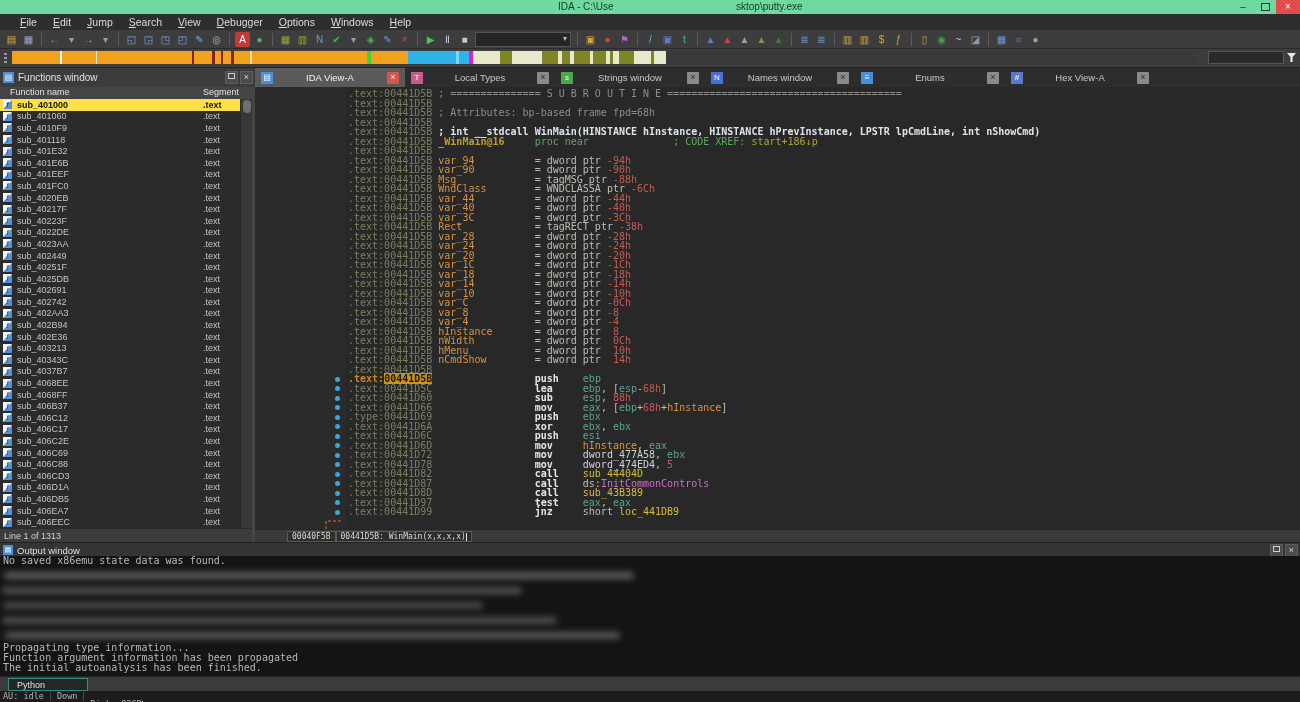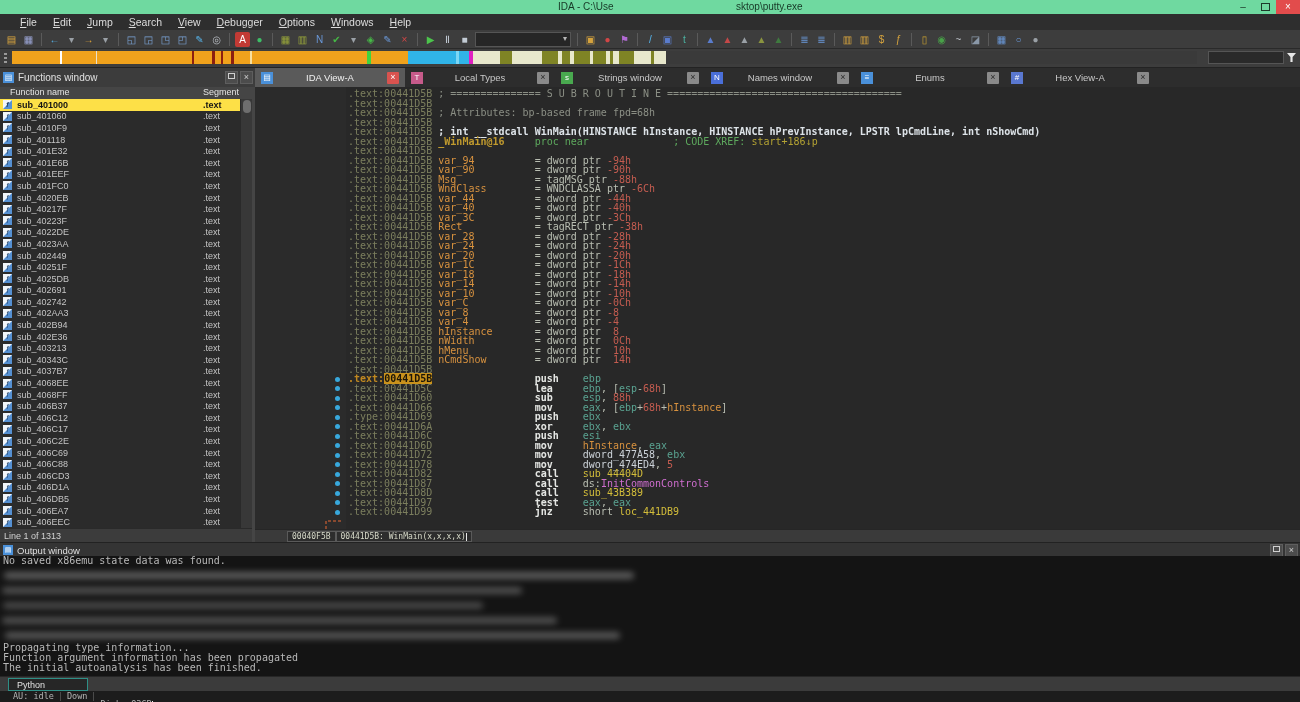--- a/index.html
+++ b/index.html
@@ -103,21 +103,21 @@
   .outline{height:10px;line-height:10px;padding-left:3px;white-space:pre;}
   .streaks{position:absolute;left:0;top:14px;width:660px;height:74px;}
   .streak{position:absolute;height:7px;border-radius:4px;background:#9a9a9a;filter:blur(3px);opacity:.55;}
   .outtail{position:absolute;left:0;bottom:3px;}
   
   .pyrow{position:absolute;left:0;top:676px;width:1300px;height:15px;background:#3b3b3b;border-top:1px solid #262626;}
   .pytab{position:absolute;left:8px;top:1px;width:80px;height:13px;background:#262626;border:1px solid #2e8f86;color:#e0e0e0;font-size:9px;line-height:12px;text-align:left;padding-left:8px;box-sizing:border-box;}
   .statusbar{position:absolute;left:0;top:691px;width:1300px;height:11px;background:#1c1c1c;display:flex;align-items:center;
              font-family:"DejaVu Sans Mono",monospace;font-size:8.5px;color:#b4b4b4;}
   .sb-seg{padding:0 6px;border-right:1px solid #4a4a4a;height:9px;line-height:9px;}
-  .sb-seg:first-child{padding-left:13px;}
+  .sb-seg:first-child{padding-left:3px;}
   .sb-seg.last{border-right:none;margin-top:16px;}
 </style>
 </head>
 <body>
 
 <div id="app">
 
   <div class="titlebar">
     <span class="title-part t1">IDA - C:\Use</span>
     <span class="title-part t2">sktop\putty.exe</span>

